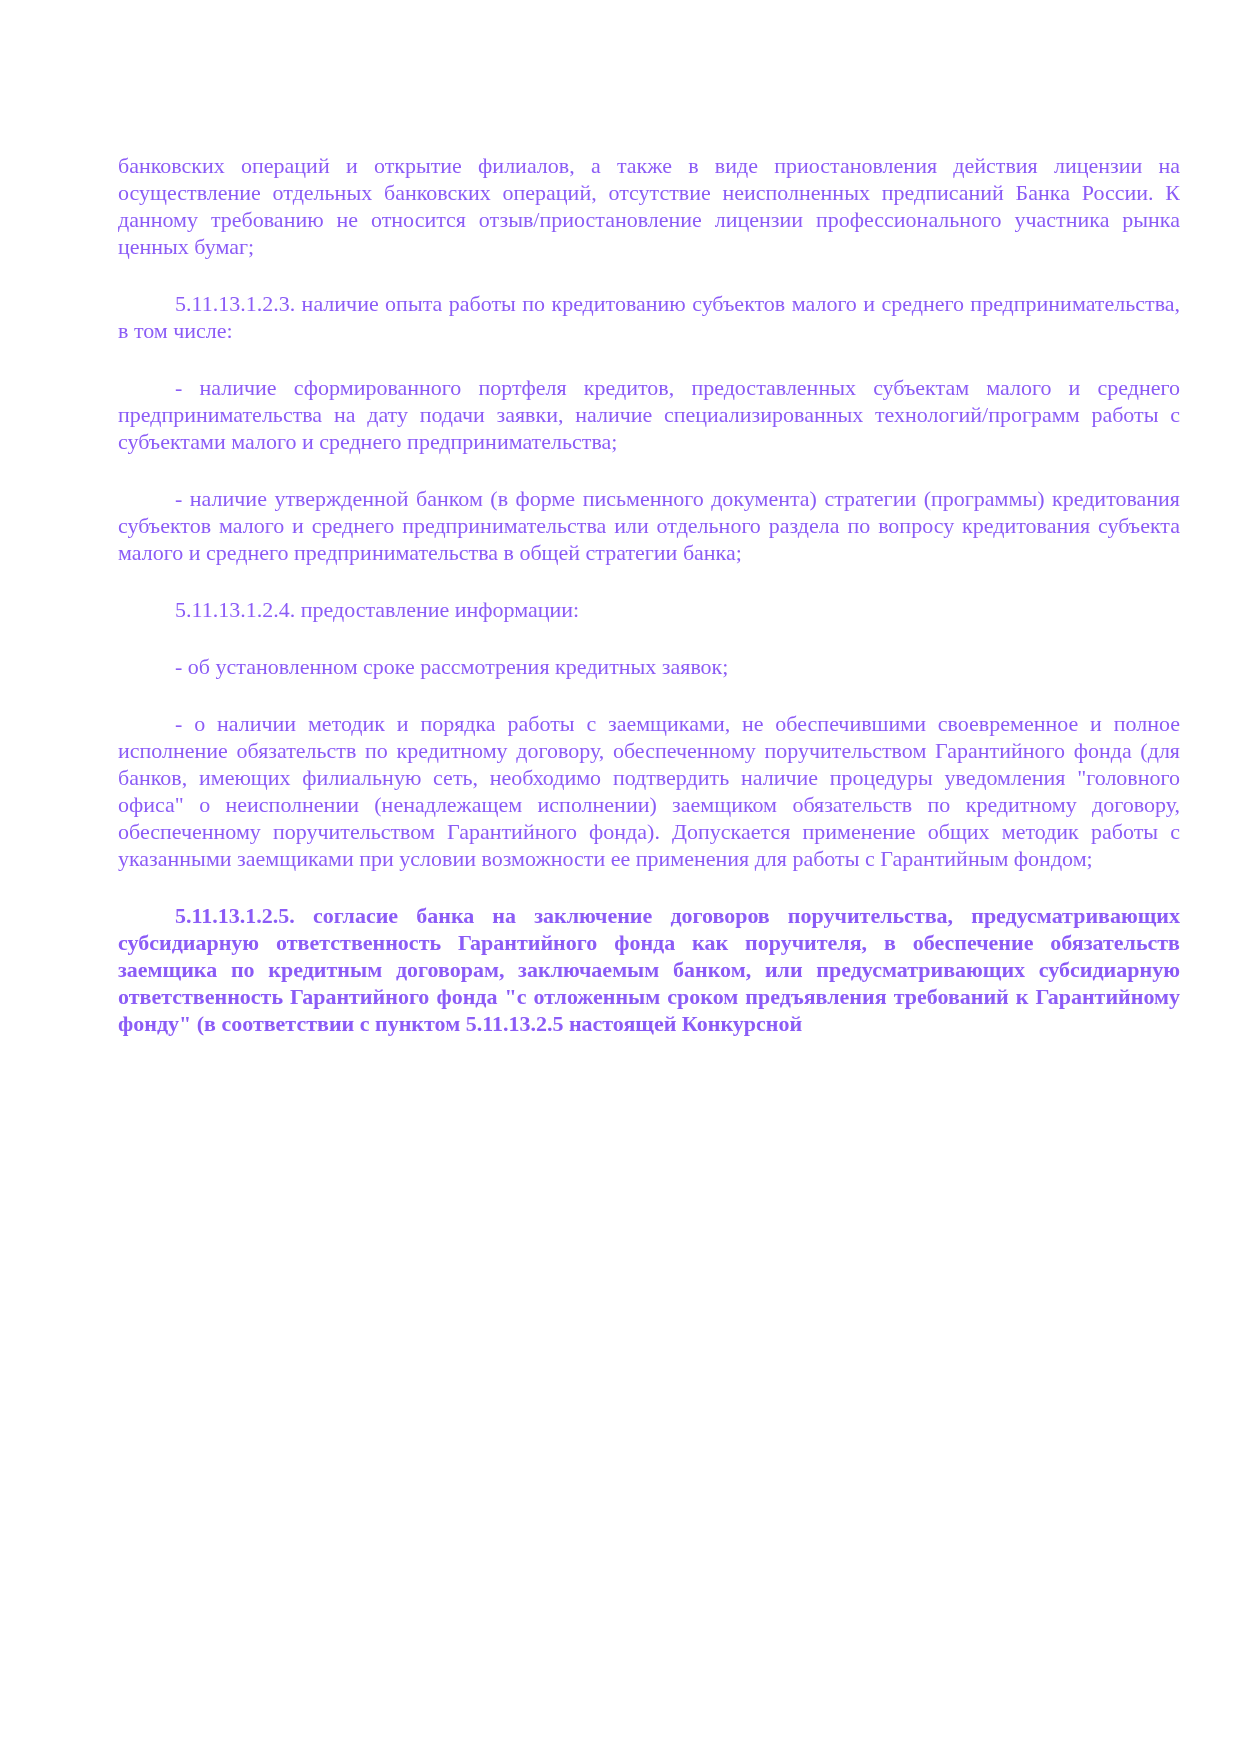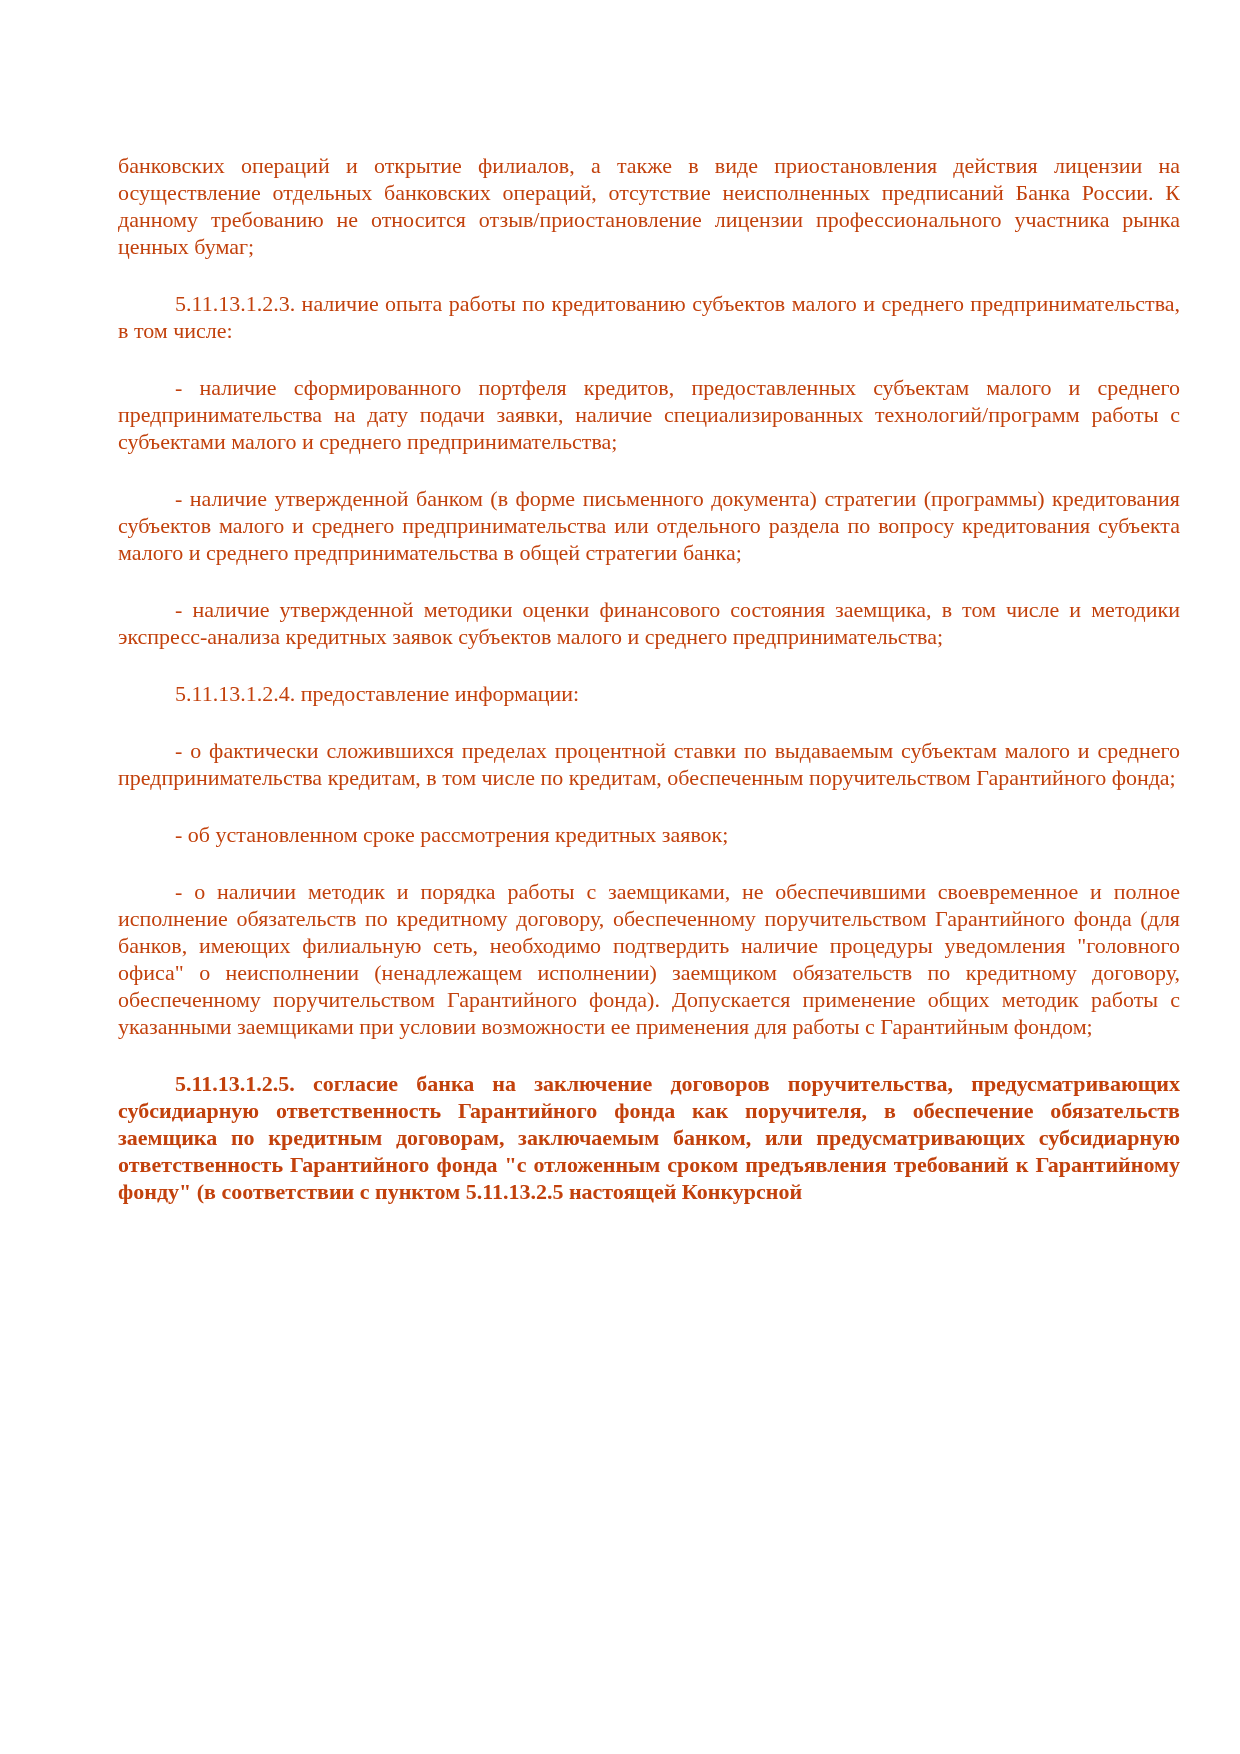--- a/index.html
+++ b/index.html
@@ -14,21 +14,21 @@
     overflow: hidden;
   }
   .page {
     position: absolute;
     left: 118px;
     top: 152px;
     width: 1062px;
     font-family: "Liberation Serif", "DejaVu Serif", serif;
     font-size: 22px;
     line-height: 27px;
-    color: #c2410c;
+    color: #8b5cf6;
   }
   .page p {
     margin: 0 0 30px 0;
     text-align: justify;
   }
   .page p.indent {
     text-indent: 57px;
     margin-top: 28px;
   }
   .page p.last {
@@ -37,19 +37,17 @@
   }
 </style>
 </head>
 <body>
 
 <div class="page">
   <p>банковских операций и открытие филиалов, а также в виде приостановления действия лицензии на осуществление отдельных банковских операций, отсутствие неисполненных предписаний Банка России. К данному требованию не относится отзыв/приостановление лицензии профессионального участника рынка ценных бумаг;</p>
   <p class="indent">5.11.13.1.2.3. наличие опыта работы по кредитованию субъектов малого и среднего предпринимательства, в том числе:</p>
   <p class="indent">- наличие сформированного портфеля кредитов, предоставленных субъектам малого и среднего предпринимательства на дату подачи заявки, наличие специализированных технологий/программ работы с субъектами малого и среднего предпринимательства;</p>
   <p class="indent">- наличие утвержденной банком (в форме письменного документа) стратегии (программы) кредитования субъектов малого и среднего предпринимательства или отдельного раздела по вопросу кредитования субъекта малого и среднего предпринимательства в общей стратегии банка;</p>
-  <p class="indent">- наличие утвержденной методики оценки финансового состояния заемщика, в том числе и методики экспресс-анализа кредитных заявок субъектов малого и среднего предпринимательства;</p>
   <p class="indent">5.11.13.1.2.4. предоставление информации:</p>
-  <p class="indent">- о фактически сложившихся пределах процентной ставки по выдаваемым субъектам малого и среднего предпринимательства кредитам, в том числе по кредитам, обеспеченным поручительством Гарантийного фонда;</p>
   <p class="indent">- об установленном сроке рассмотрения кредитных заявок;</p>
   <p class="indent">- о наличии методик и порядка работы с заемщиками, не обеспечившими своевременное и полное исполнение обязательств по кредитному договору, обеспеченному поручительством Гарантийного фонда (для банков, имеющих филиальную сеть, необходимо подтвердить наличие процедуры уведомления "головного офиса" о неисполнении (ненадлежащем исполнении) заемщиком обязательств по кредитному договору, обеспеченному поручительством Гарантийного фонда). Допускается применение общих методик работы с указанными заемщиками при условии возможности ее применения для работы с Гарантийным фондом;</p>
   <p class="indent last">5.11.13.1.2.5. согласие банка на заключение договоров поручительства, предусматривающих субсидиарную ответственность Гарантийного фонда как поручителя, в обеспечение обязательств заемщика по кредитным договорам, заключаемым банком, или предусматривающих субсидиарную ответственность Гарантийного фонда "с отложенным сроком предъявления требований к Гарантийному фонду" (в соответствии с пунктом 5.11.13.2.5 настоящей Конкурсной</p>
 </div>
 
 </body></html>

